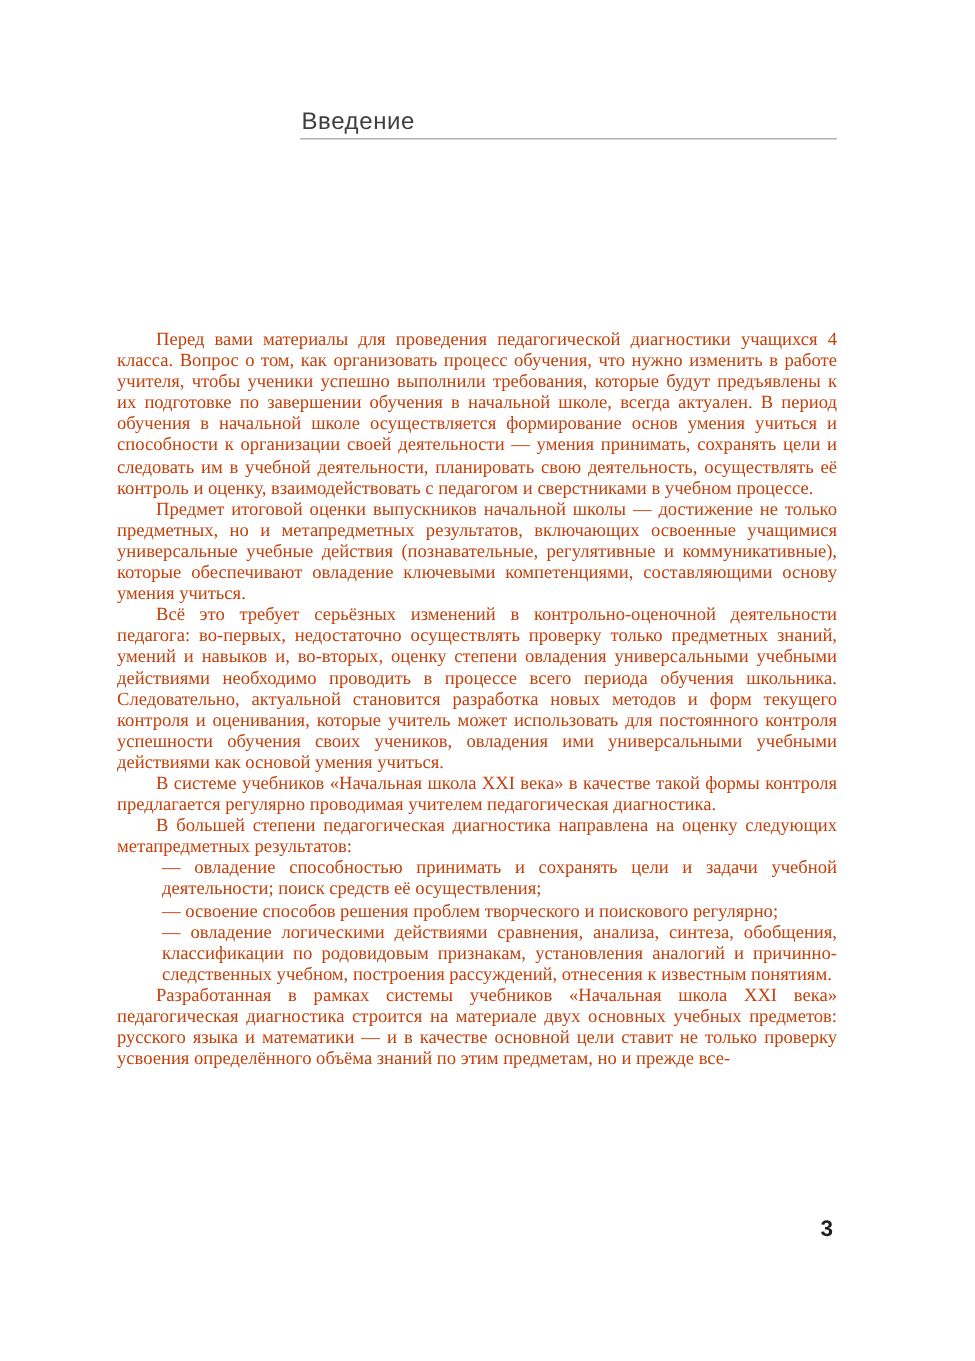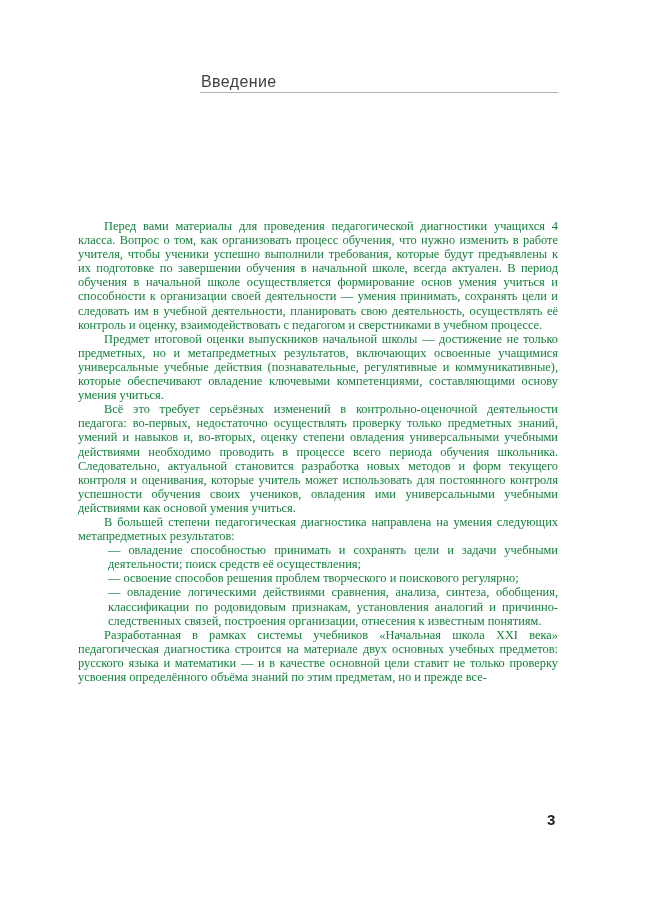--- a/index.html
+++ b/index.html
@@ -28,21 +28,21 @@
     background: #b2b1af;
   }
   .body-text {
     position: absolute;
     left: 78px;
     top: 219px;
     width: 480px;
     font-family: "Liberation Serif", "DejaVu Serif", serif;
     font-size: 12.4px;
     line-height: 14.1px;
-    color: #15803d;
+    color: #c2410c;
     text-align: justify;
   }
   .para {
     margin: 0;
     text-indent: 26px;
   }
   .bullet {
     margin: 0 0 0 30px;
     text-indent: 0;
   }
@@ -62,22 +62,23 @@
 <div class="page">
 
   <div class="page-title">Введение</div>
 
   <div class="title-rule"></div>
 
   <div class="body-text">
     <p class="para">Перед вами материалы для проведения педагогической диагностики учащихся 4 класса. Вопрос о том, как организовать процесс обучения, что нужно изменить в работе учителя, чтобы ученики успешно выполнили требования, которые будут предъявлены к их подготовке по завершении обучения в начальной школе, всегда актуален. В период обучения в начальной школе осуществляется формирование основ умения учиться и способности к организации своей деятельности — умения принимать, сохранять цели и следовать им в учебной деятельности, планировать свою деятельность, осуществлять её контроль и оценку, взаимодействовать с педагогом и сверстниками в учебном процессе.</p>
     <p class="para">Предмет итоговой оценки выпускников начальной школы — достижение не только предметных, но и метапредметных результатов, включающих освоенные учащимися универсальные учебные действия (познавательные, регулятивные и коммуникативные), которые обеспечивают овладение ключевыми компетенциями, составляющими основу умения учиться.</p>
     <p class="para">Всё это требует серьёзных изменений в контрольно-оценочной деятельности педагога: во-первых, недостаточно осуществлять проверку только предметных знаний, умений и навыков и, во-вторых, оценку степени овладения универсальными учебными действиями необходимо проводить в процессе всего периода обучения школьника. Следовательно, актуальной становится разработка новых методов и форм текущего контроля и оценивания, которые учитель может использовать для постоянного контроля успешности обучения своих учеников, овладения ими универсальными учебными действиями как основой умения учиться.</p>
-    <p class="para">В большей степени педагогическая диагностика направлена на умения следующих метапредметных результатов:</p>
-    <p class="bullet">— овладение способностью принимать и сохранять цели и задачи учебными деятельности; поиск средств её осуществления;</p>
+    <p class="para">В системе учебников «Начальная школа XXI века» в качестве такой формы контроля предлагается регулярно проводимая учителем педагогическая диагностика.</p>
+    <p class="para">В большей степени педагогическая диагностика направлена на оценку следующих метапредметных результатов:</p>
+    <p class="bullet">— овладение способностью принимать и сохранять цели и задачи учебной деятельности; поиск средств её осуществления;</p>
     <p class="bullet">— освоение способов решения проблем творческого и поискового регулярно;</p>
-    <p class="bullet">— овладение логическими действиями сравнения, анализа, синтеза, обобщения, классификации по родовидовым признакам, установления аналогий и причинно-следственных связей, построения организации, отнесения к известным понятиям.</p>
+    <p class="bullet">— овладение логическими действиями сравнения, анализа, синтеза, обобщения, классификации по родовидовым признакам, установления аналогий и причинно-следственных учебном, построения рассуждений, отнесения к известным понятиям.</p>
     <p class="para">Разработанная в рамках системы учебников «Начальная школа XXI века» педагогическая диагностика строится на материале двух основных учебных предметов: русского языка и математики — и в качестве основной цели ставит не только проверку усвоения определённого объёма знаний по этим предметам, но и прежде все-</p>
   </div>
 
   <div class="page-number">3</div>
 
 </div>
 
 </body></html>

